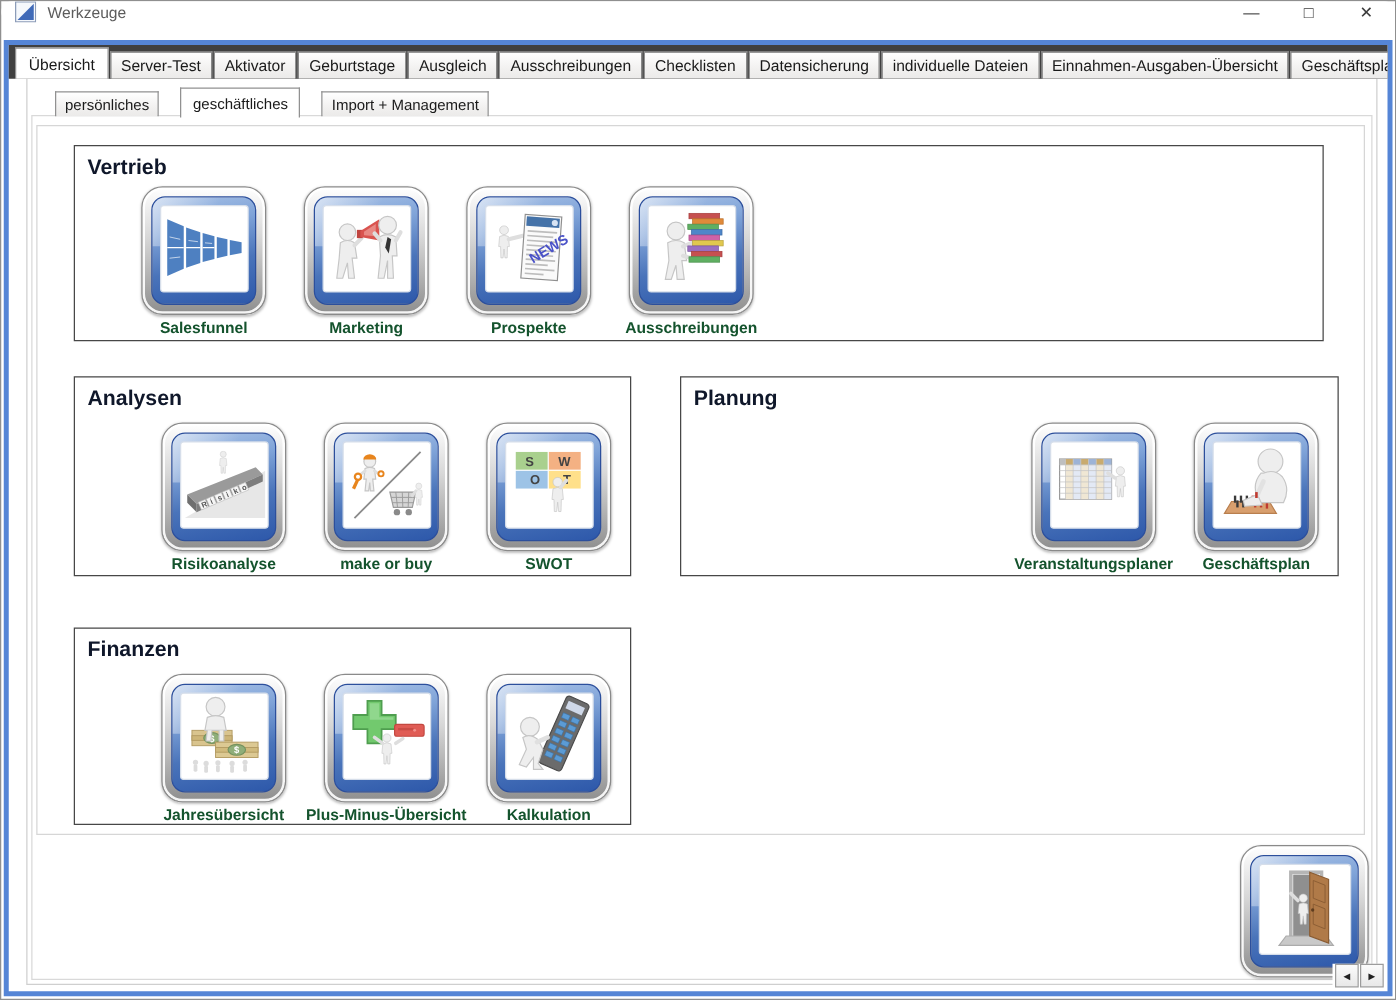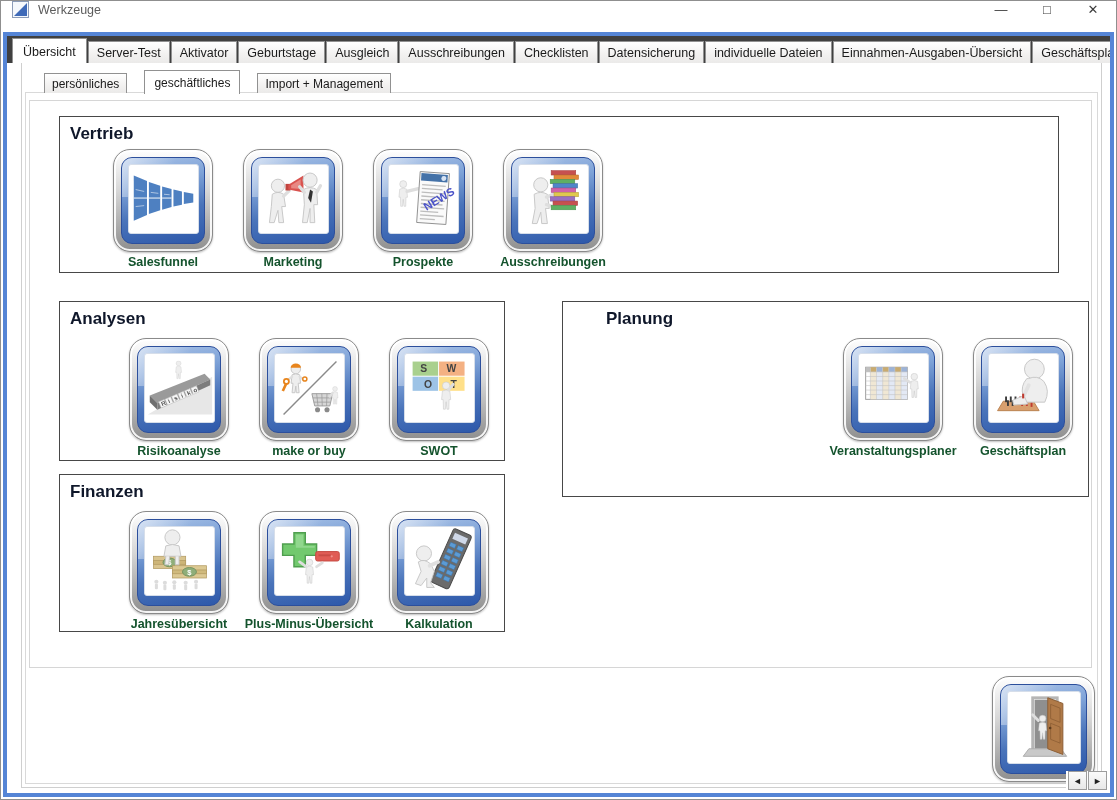--- a/index.html
+++ b/index.html
@@ -47,22 +47,22 @@
   
   .content-panel { position:absolute; left:3px; top:7px; width:1063px; height:568px;
                    border:1px solid #d6d6d6; background:#fff; }
 
   
   .groupbox { position:absolute; border:1px solid #474747; background:#fff; }
   .group-title { color:#0f172a; font-weight:bold; font-size:17px; margin:7px 0 0 10px; }
   .tiles { display:flex; margin-top:5px; }
   .g-vertrieb  { left:29px;  top:15px;  width:1000px; height:157px; }
   .g-analysen  { left:29px;  top:200px; width:446px;  height:160px; }
-  .g-planung   { left:532px; top:200px; width:527px;  height:196px;padding-left:33px; }
-  .g-finanzen  { left:29px;  top:373px; width:446px;  height:158px; }
+  .g-planung   { left:514px; top:200px; width:527px;  height:160px; }
+  .g-finanzen  { left:29px;  top:401px; width:446px;  height:158px; }
   .g-vertrieb .tiles, .g-analysen .tiles, .g-finanzen .tiles { padding-left:38px; }
   .g-planung .tiles { padding-left:88px; }
   .g-analysen .tiles, .g-planung .tiles, .g-finanzen .tiles { margin-top:9px;justify-content:flex-end; }
 
   .tile { width:130px; flex:0 0 auto; display:flex; flex-direction:column; align-items:center; }
   .tile-label { margin-top:3px; font-weight:bold; font-size:12.5px; color:#14532d; white-space:nowrap; }
 
   
   .tile-btn { width:100px; height:103px; border-radius:17px;
               background:linear-gradient(#ffffff,#d7d7d7 40%,#8e8e8e);

